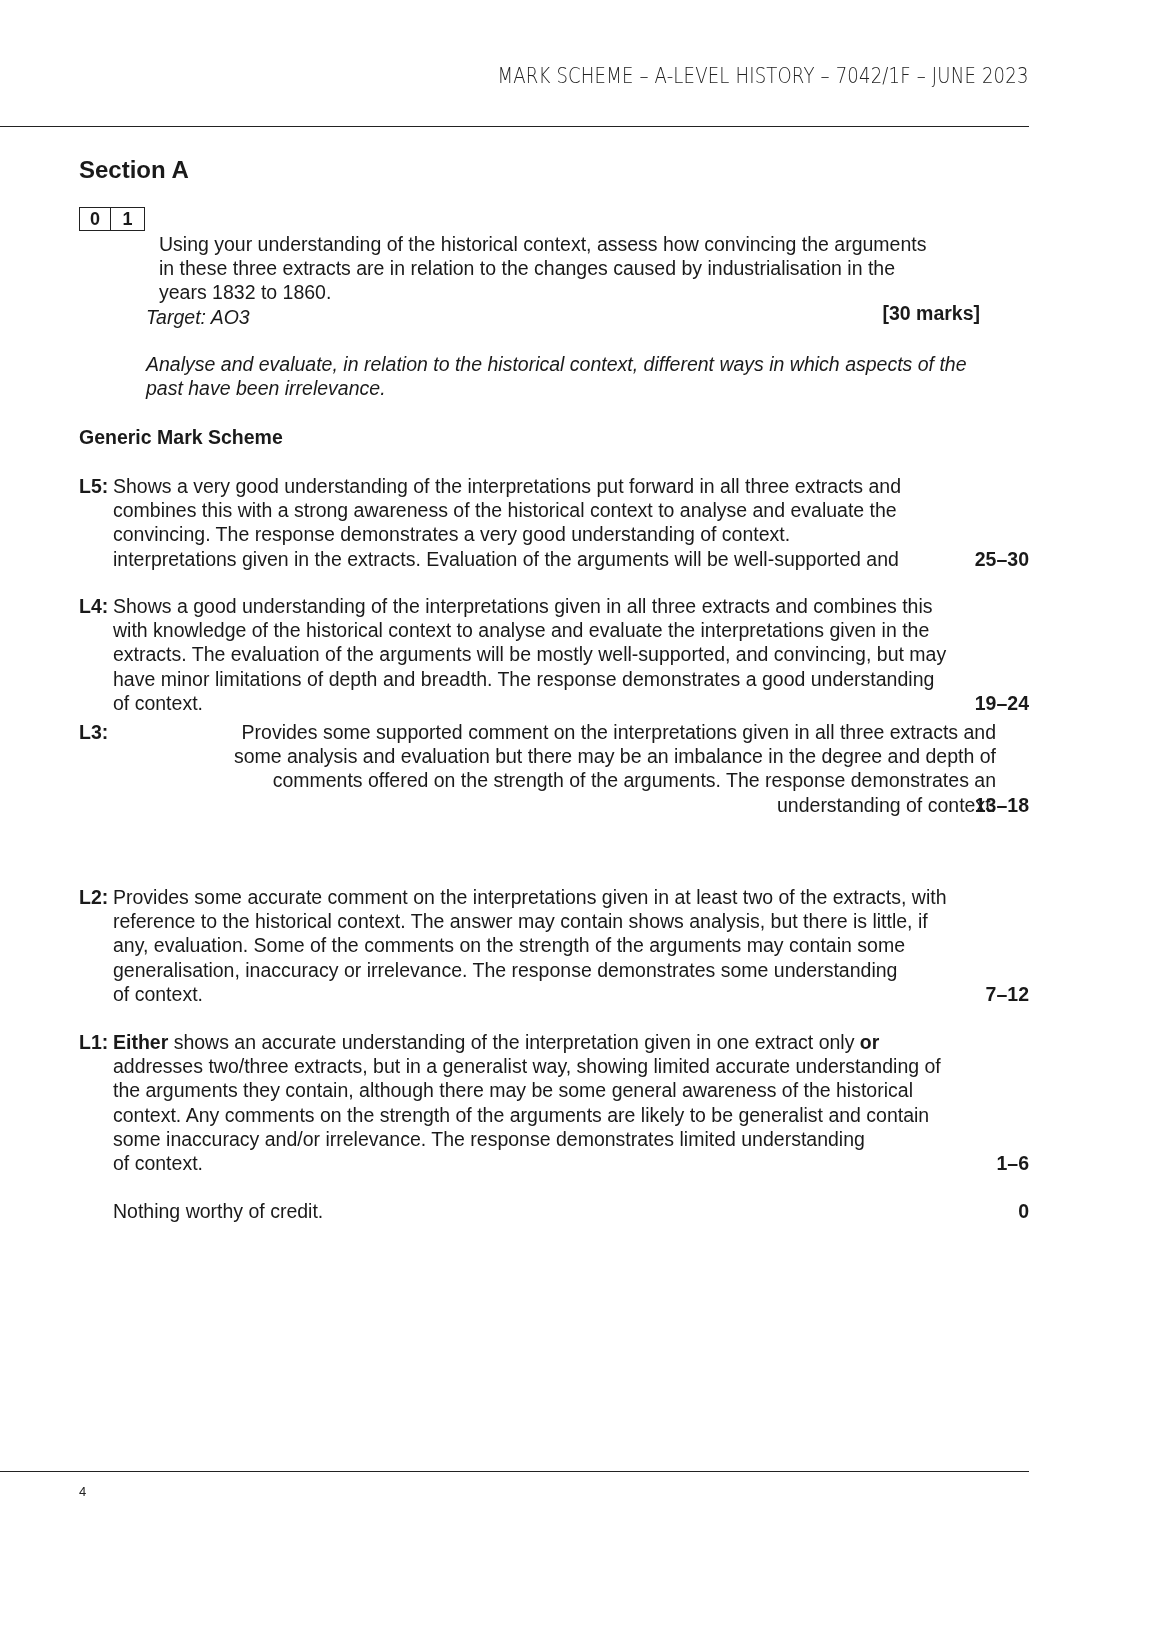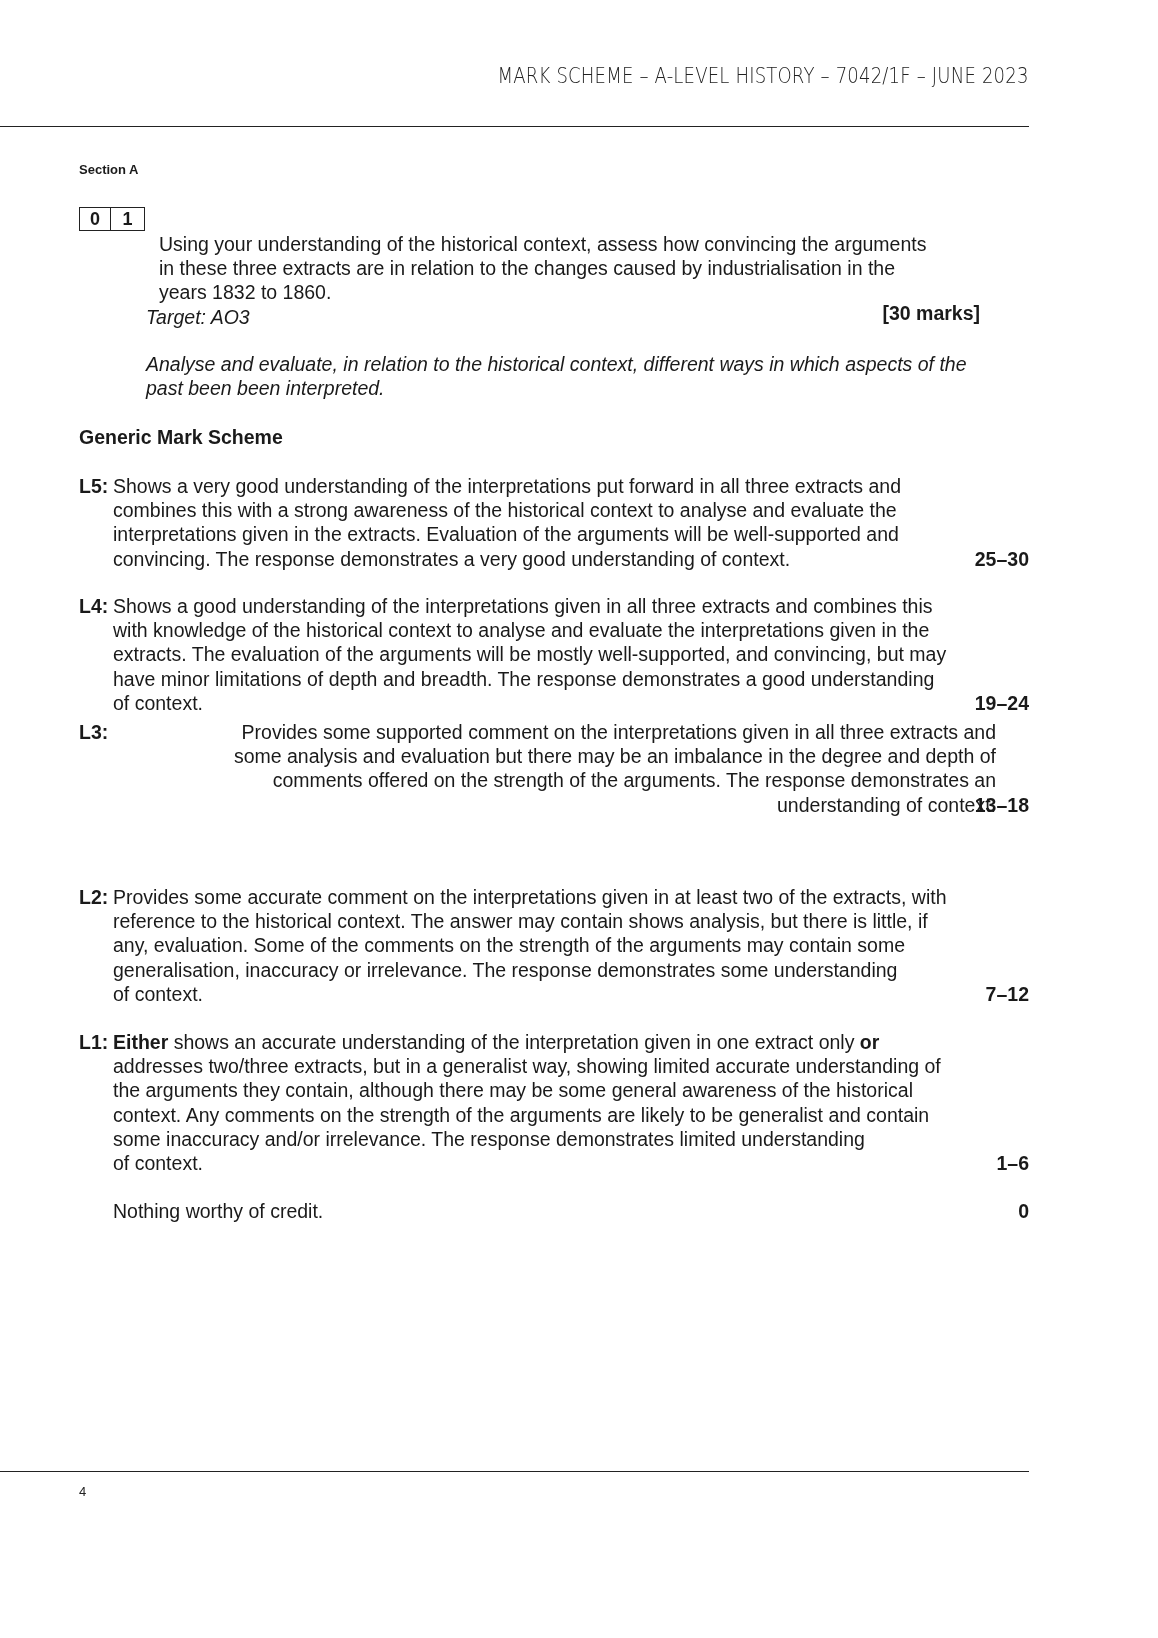--- a/index.html
+++ b/index.html
@@ -12,21 +12,21 @@
     font-family: "DejaVu Sans", sans-serif; font-size: 21px; font-weight: 300;
     letter-spacing: 0.2px; color: #222; transform: scaleX(0.86); transform-origin: right center;
     white-space: nowrap;
   }
   .rule { position: absolute; left: 0; width: 1029px; height: 1px; background: #222; }
   .rule.top { top: 126px; }
   .rule.bottom { top: 1471px; }
   .page-number { position: absolute; left: 79px; top: 1484px; font-size: 13px; color: #222; }
 
   .content { position: absolute; left: 79px; top: 0; width: 950px; font-size: 19.5px; line-height: 24.2px; }
-  .section-heading { position: absolute; top: 158px; left: 0; font-weight: bold; font-size: 13px; }
+  .section-heading { position: absolute; top: 158px; left: 0; font-weight: bold; font-size: 24px; }
 
   .qnum { position: absolute; top: 207px; left: 0; display: flex; }
   .qbox { width: 32px; height: 24px; border: 1.5px solid #222; box-sizing: border-box; display: flex; align-items: center; justify-content: center; font-weight: bold; font-size: 18px; }
   .qbox + .qbox { border-left: none; width: 34px; }
   .question { position: absolute; top: 216px; left: 80px; width: 830px; margin-top: 16px; }
   .marks { position: absolute; top: 281px; right: 49px; font-weight: bold; margin-top: 20px; }
 
   .target { position: absolute; top: 305px; left: 67px; font-style: italic; }
   .ao-desc { position: absolute; top: 352px; left: 67px; width: 880px; font-style: italic; }
   .generic-heading { position: absolute; top: 425px; left: 0; font-weight: bold; }
@@ -61,32 +61,32 @@
   <div class="question">
     <span class="line" style="display:block">Using your understanding of the historical context, assess how convincing the arguments</span>
     <span class="line" style="display:block">in these three extracts are in relation to the changes caused by industrialisation in the</span>
     <span class="line" style="display:block">years 1832 to 1860.</span>
   </div>
   <div class="marks">[30 marks]</div>
 
   <div class="target">Target: AO3</div>
   <div class="ao-desc">
     <span style="display:block">Analyse and evaluate, in relation to the historical context, different ways in which aspects of the</span>
-    <span style="display:block">past been been interpreted.</span>
+    <span style="display:block">past have been irrelevance.</span>
   </div>
 
   <div class="generic-heading">Generic Mark Scheme</div>
 
   <div class="level" id="lvl-5">
     <span class="lbl">L5:</span>
     <div class="desc">
       <span class="line">Shows a very good understanding of the interpretations put forward in all three extracts and</span>
       <span class="line">combines this with a strong awareness of the historical context to analyse and evaluate the</span>
+      <span class="line">convincing.  The response demonstrates a very good understanding of context.</span>
       <span class="line">interpretations given in the extracts.  Evaluation of the arguments will be well-supported and</span>
-      <span class="line">convincing.  The response demonstrates a very good understanding of context.</span>
     </div>
     <span class="band">25–30</span>
   </div>
 
   <div class="level" id="lvl-4">
     <span class="lbl">L4:</span>
     <div class="desc">
       <span class="line">Shows a good understanding of the interpretations given in all three extracts and combines this</span>
       <span class="line">with knowledge of the historical context to analyse and evaluate the interpretations given in the</span>
       <span class="line">extracts.  The evaluation of the arguments will be mostly well-supported, and convincing, but may</span>

